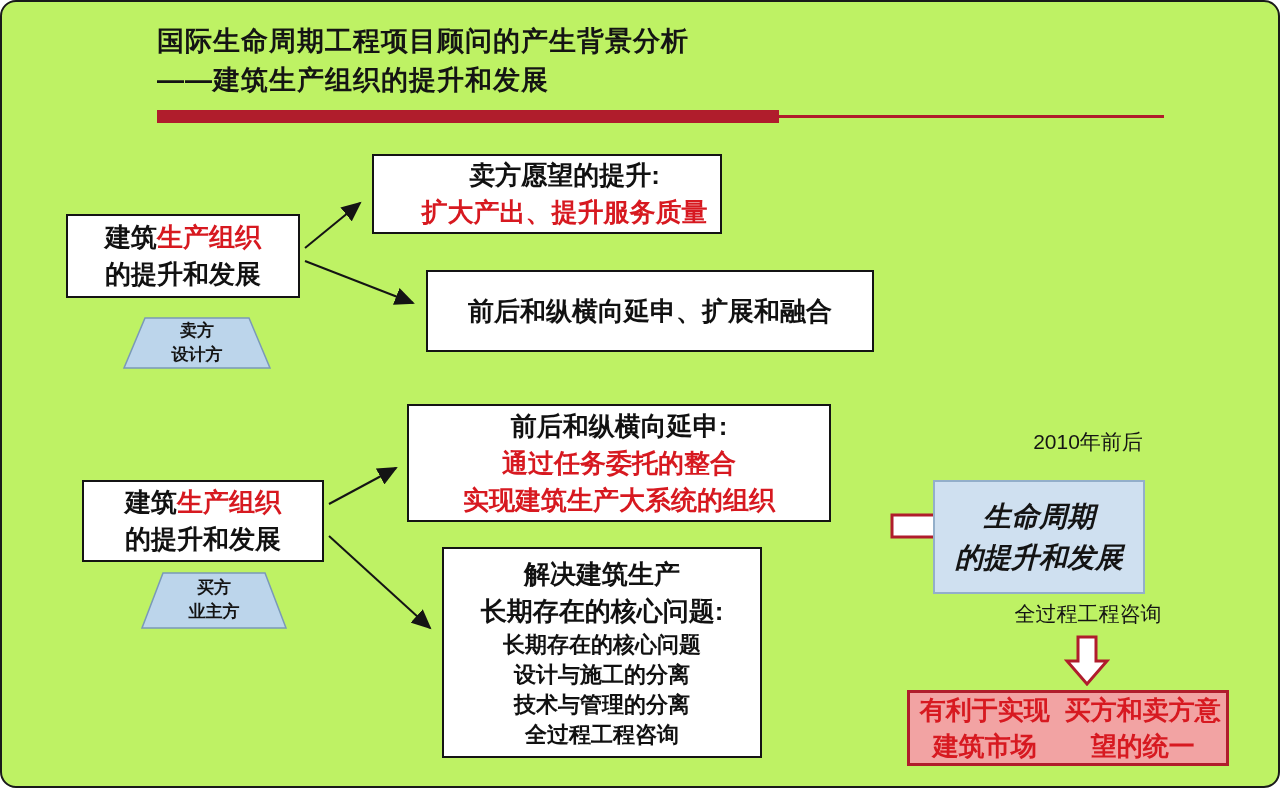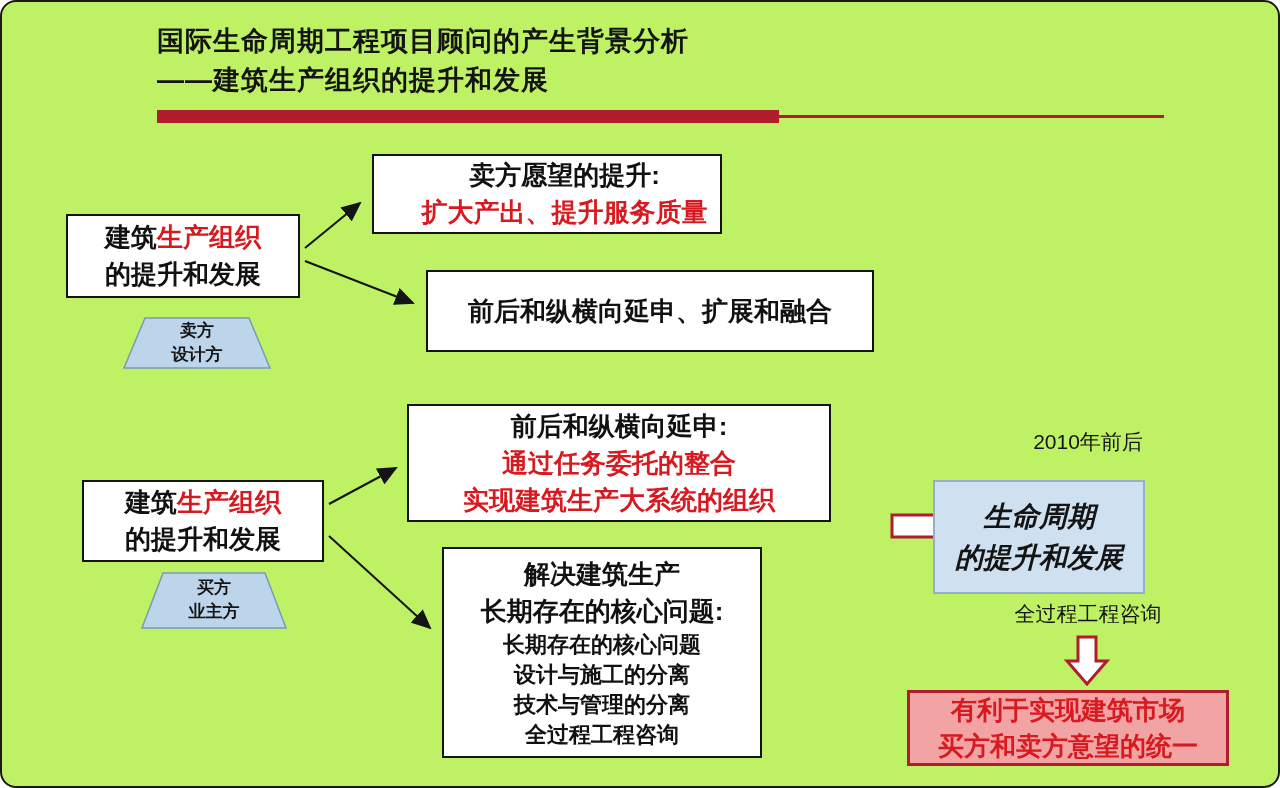--- a/index.html
+++ b/index.html
@@ -62,21 +62,21 @@
     display:flex; flex-direction:column;
     justify-content:center; align-items:center;
     text-align:center;
     font-size:28px; font-weight:bold; line-height:41px;
     color:#141414;
   }
 
   .final-box {
     background:var(--pink,#f2a3a3);
     border:3px solid var(--accent-red,#b01d2c);
-    display:flex; flex-direction:column;
+    display:flex; flex-direction:row;
     justify-content:center; align-items:center;
     text-align:center;
     font-size:26px; font-weight:bold; line-height:36px;
     color:var(--text-red,#cc1a22);
   }
   svg { display:block; }
 </style>
 </head>
 <body>
 

